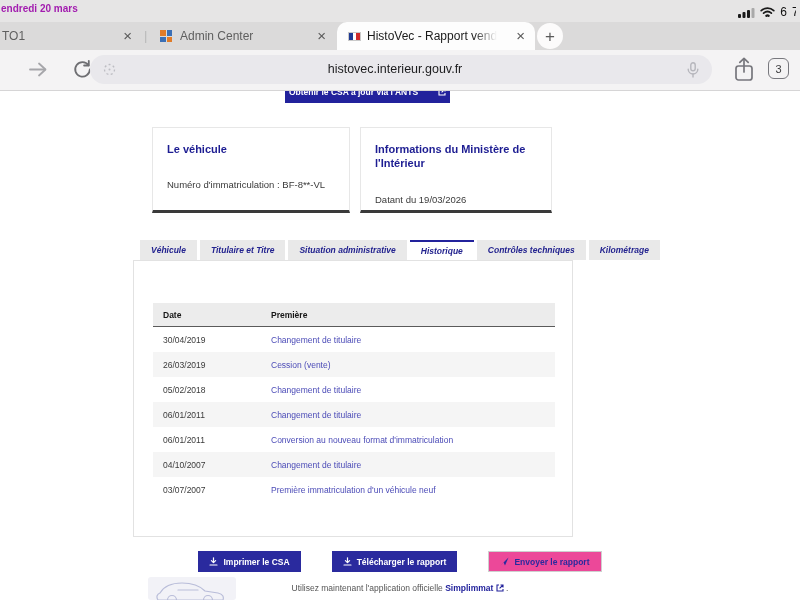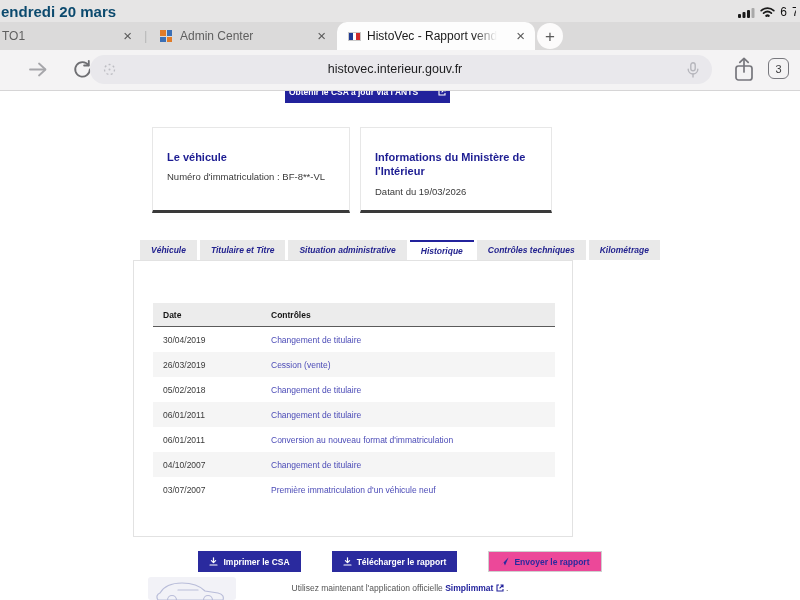--- a/index.html
+++ b/index.html
@@ -1,21 +1,21 @@
 <!DOCTYPE html>
 <html><head>
 <meta charset="utf-8">
 <style>
   html,body{margin:0;padding:0;background:#fff;}
   #screen{position:relative;width:800px;height:600px;overflow:hidden;background:#fff;
           font-family:"Liberation Sans",sans-serif;-webkit-font-smoothing:antialiased;}
 
   
   .status-bar{position:absolute;top:0;left:0;right:0;height:22px;background:#e6e5e5;}
-  .status-date{position:absolute;left:1px;top:3px;font-size:15px;font-weight:bold;color:#0c4a6e;}
+  .status-date{position:absolute;left:1px;top:3px;font-size:10px;font-weight:bold;color:#a21caf;}
   .status-right{position:absolute;right:4px;top:5px;display:flex;align-items:center;gap:5px;}
   .batt-text{font-size:12px;color:#111;}
   .batt-clip{display:inline-block;width:4px;overflow:hidden;font-size:12px;color:#111;}
 
   
   .tab-bar{position:absolute;top:22px;left:0;right:0;height:28px;background:#dbdada;}
   .btab{position:absolute;top:0;height:28px;display:flex;align-items:center;}
   .btab .title{font-size:12px;color:#5f5f5f;white-space:nowrap;overflow:hidden;}
   .tab-close{font-size:15px;color:#5a5a5a;line-height:1;cursor:default;}
   .tab1{left:0;width:140px;}
@@ -57,25 +57,25 @@
       font-size:11px;color:#3c3c3e;}
 
   
   .webpage{position:absolute;top:91px;left:0;right:0;height:509px;background:#fff;overflow:hidden;}
 
   .csa-wrap{position:absolute;left:285px;top:0;width:165px;height:12px;overflow:hidden;}
   .csa-btn{display:flex;align-items:center;justify-content:center;gap:20px;width:165px;height:22px;
       margin-top:-10px;background:#22229c;color:#fff;font-size:8.5px;font-weight:bold;box-sizing:border-box;}
 
   .card{position:absolute;top:36px;height:86px;background:#fff;border:1px solid #e7e7e7;
-        border-bottom:3px solid #3a3a3a;box-sizing:border-box;padding:22px 14px;}
+        border-bottom:3px solid #3a3a3a;box-sizing:border-box;padding:14px 14px;}
   .card-vehicle{left:152px;width:198px;}
   .card-ministry{left:360px;width:192px;}
   .card-title{font-size:11px;font-weight:bold;color:#1d1d92;line-height:1.3;}
-  .card-body{font-size:9.5px;color:#3a3a3a;margin-top:7px;}
+  .card-body{font-size:9.5px;color:#3a3a3a;margin-top:23px;}
 
   .report-tabs{position:absolute;left:140px;top:149px;display:flex;gap:3px;}
   .rtab{height:20px;display:flex;align-items:center;padding:0 11px;background:#e9e9e9;
         font-size:8.5px;font-weight:bold;color:#23238f;box-sizing:border-box;white-space:nowrap;font-style:italic;}
   .rtab.active{background:#fff;border-top:2px solid #22229c;position:relative;z-index:2;}
 
   .panel{position:absolute;left:133px;top:169px;width:440px;height:277px;background:#fff;
          border:1px solid #e2e2e2;box-sizing:border-box;}
   .section-title{position:absolute;left:19px;top:14px;font-size:12.5px;font-weight:bold;color:#161616;}
 
@@ -239,21 +239,21 @@
       <div class="rtab">
           <span>Kilométrage</span>
         </div>
     </div>
 
     <div class="panel">
       <table class="ops-table">
         <thead>
           <tr>
             <th class="col-date">Date</th>
-            <th>Contrôles</th>
+            <th>Première</th>
           </tr>
         </thead>
         <tbody>
           <tr>
             <td class="td-date">30/04/2019</td>
             <td class="td-op">Changement de titulaire</td>
           </tr>
           <tr>
             <td class="td-date">26/03/2019</td>
             <td class="td-op">Cession (vente)</td>

